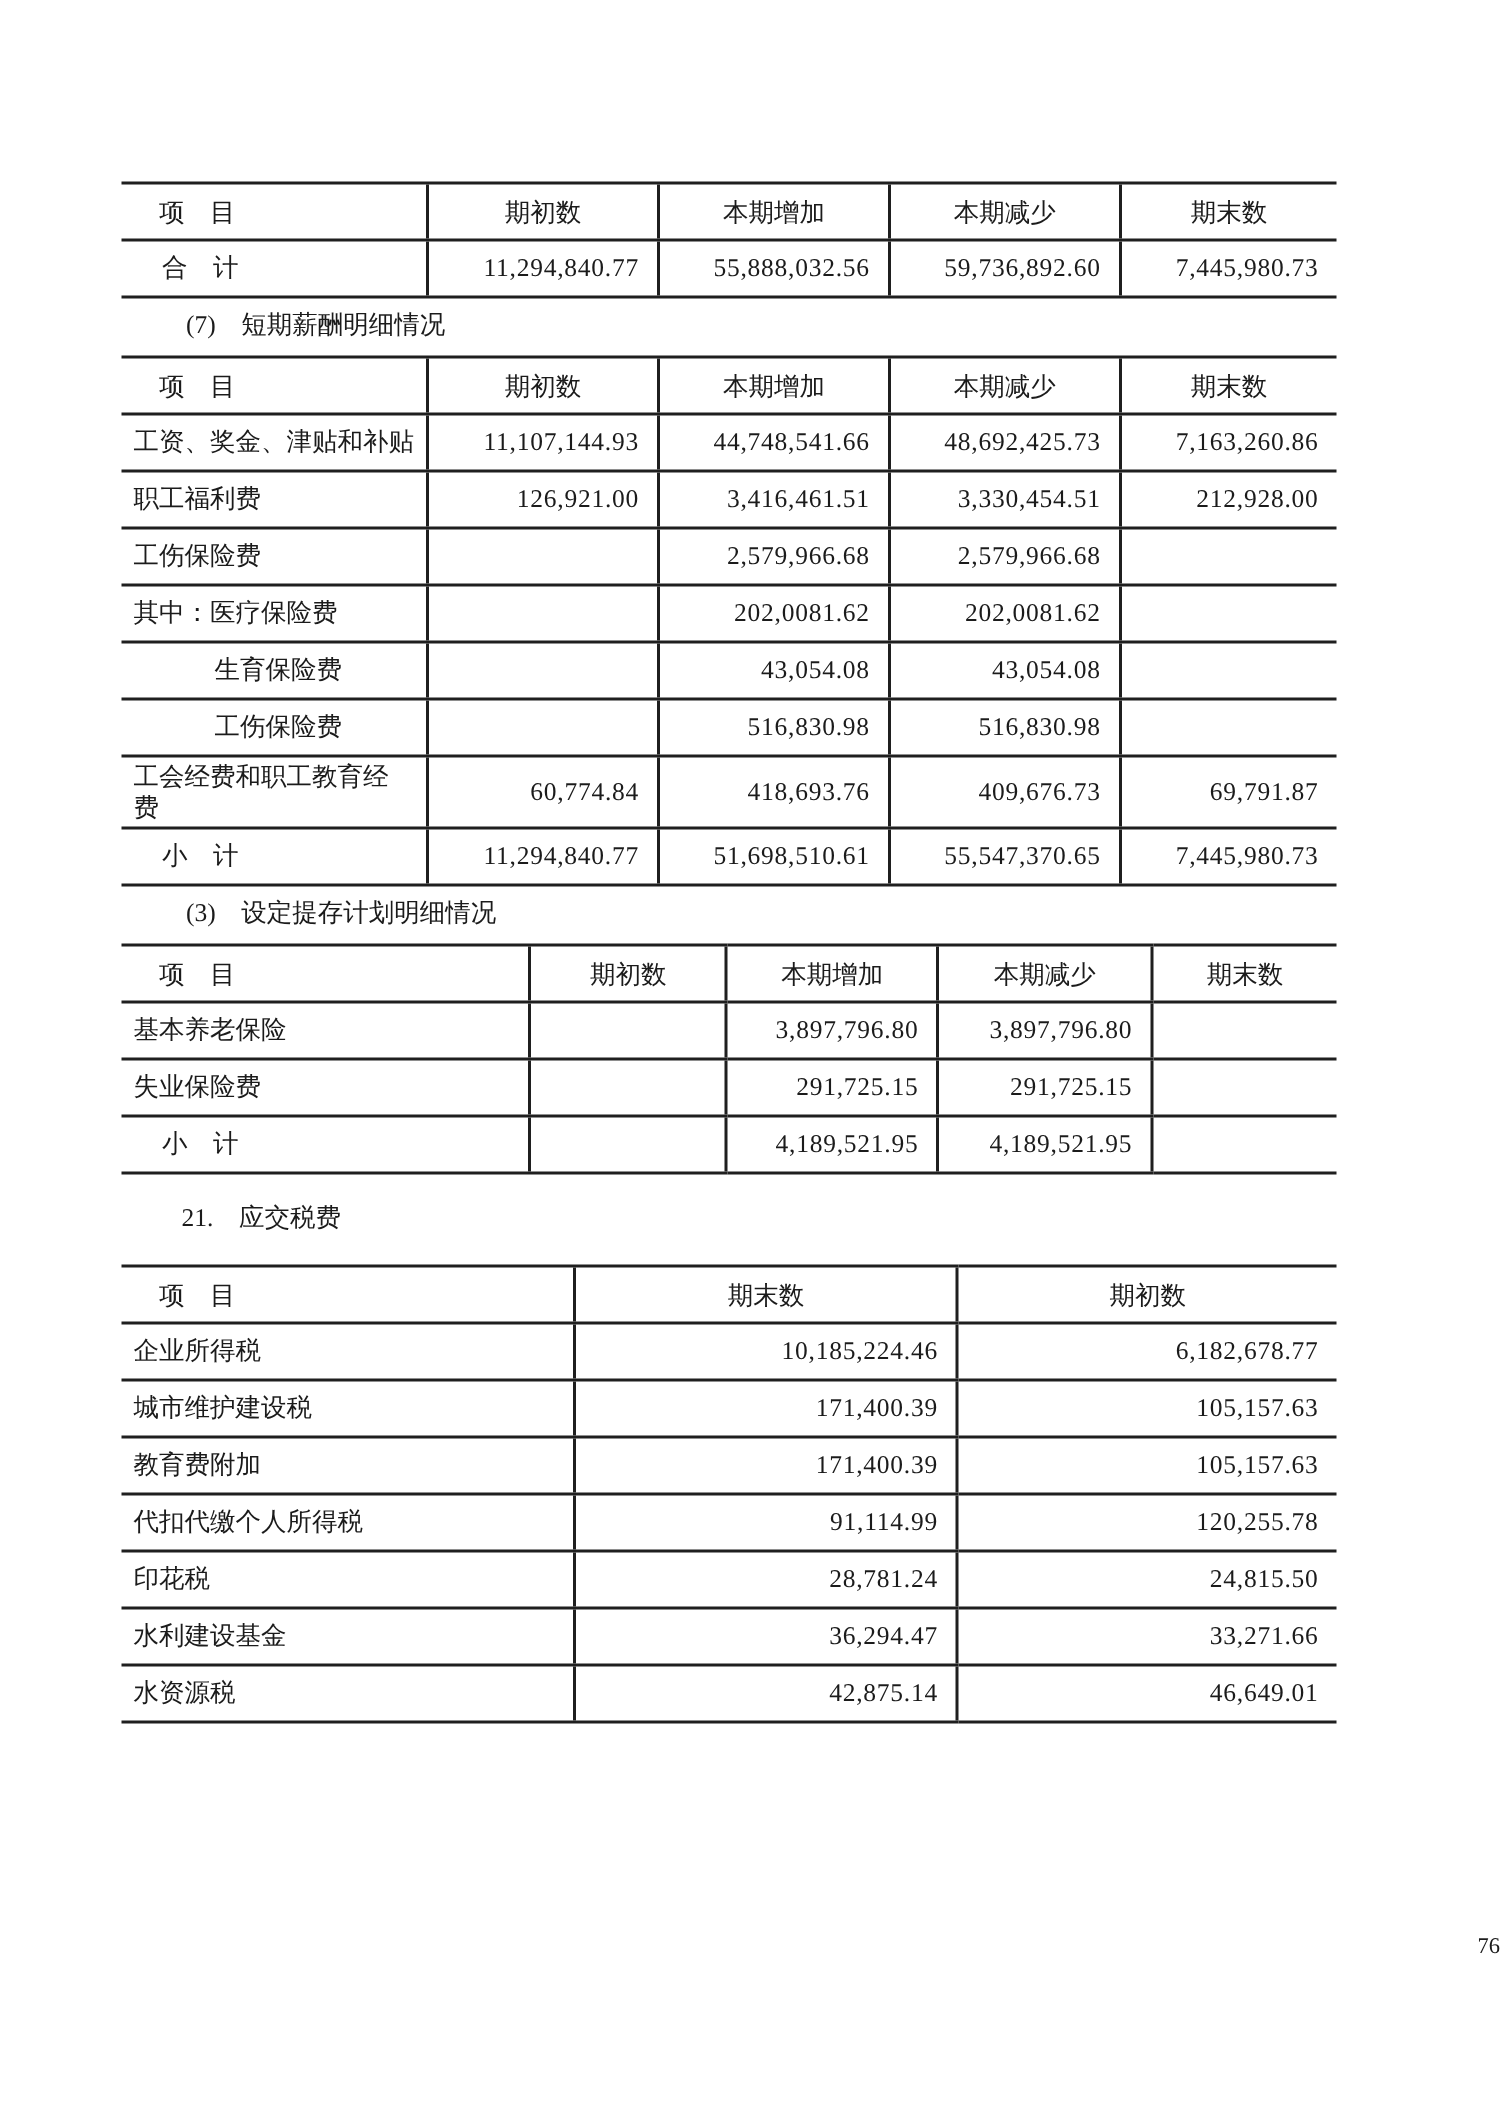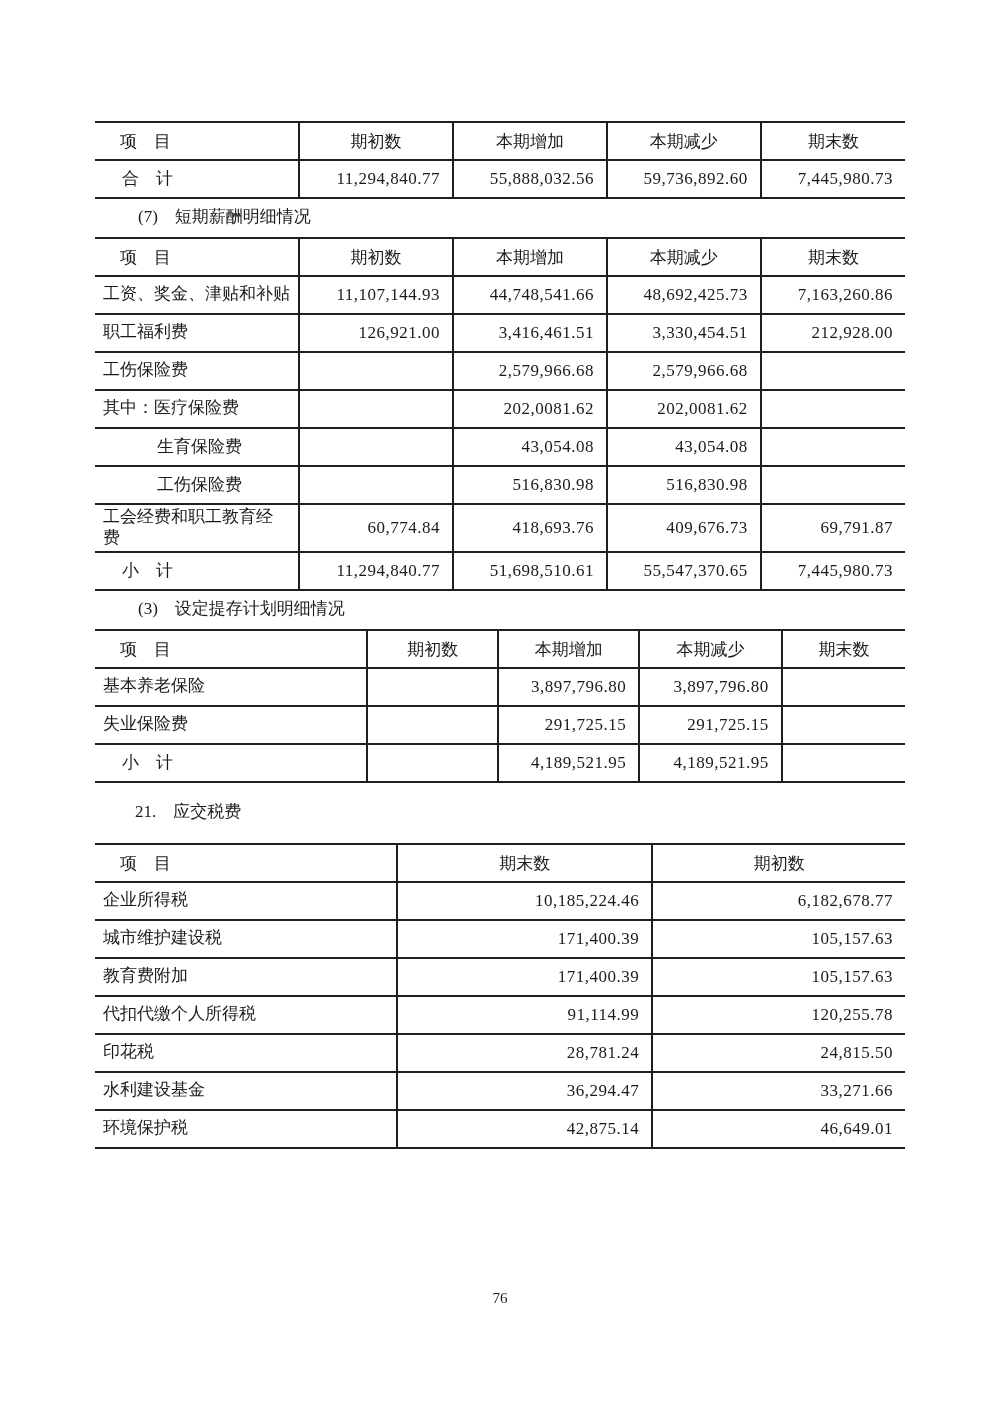--- a/index.html
+++ b/index.html
@@ -6,21 +6,21 @@
   body {
     width: 1000px; height: 1414px;
     position: relative;
     background: #ffffff;
     color: #1b1b1b;
     font-family: "Liberation Serif", "DejaVu Serif", serif;
     overflow: hidden;
   }
   .content {
     position: absolute;
-    left: 95px; top: 121px;
+    left: 81px; top: 121px;
     width: 810px;
   }
   table.fin {
     width: 100%;
     border-collapse: collapse;
     table-layout: fixed;
     font-size: 17px;
   }
   table.fin th, table.fin td {
     border-top: 2px solid #1f1f1f;
@@ -31,21 +31,21 @@
     padding: 0;
     overflow: hidden;
   }
   
   table.fin th + th, table.fin td + td { border-left: 2px solid #1f1f1f; }
 
   table.fin th.label-h { text-align: left; padding-left: 25px; }
   table.fin th.num-h   { text-align: center; }
   table.fin td.label   { text-align: left; line-height: 1.25; }
   table.fin td.num     { text-align: right; padding-right: 12px; letter-spacing: 0.5px; }
-  td.label.indent0 { padding-left: 8px; font-family: Liberation Mono, monospace; }
+  td.label.indent0 { padding-left: 8px; }
   td.label.indent1 { padding-left: 27px; font-family: Liberation Serif, serif; }
   td.label.indent2 { padding-left: 62px; }
   tr.multiline td { height: 46px; }
   tr.multiline td.label span { display: inline-block; max-width: 182px; }
 
   .caption {
     font-size: 17px;
     line-height: 22px;
     margin: 7px 0 9px 0;
     padding-left: 43px;
@@ -53,21 +53,21 @@
   .heading21 {
     font-size: 17px;
     line-height: 22px;
     margin: 18px 0 20px 0;
     padding-left: 40px;
   }
   .pageno {
     position: absolute;
     top: 1290px; left: 0;
     width: 100%;
-    text-align: center;
+    text-align: right;
     font-size: 15px;
     font-family: Liberation Serif, serif;
   }
 </style>
 </head>
 <body>
 
 <div class="content">
 
   <table class="fin">
@@ -261,21 +261,21 @@
           <td class="label indent0"><span>印花税</span></td>
           <td class="num">28,781.24</td>
           <td class="num">24,815.50</td>
         </tr>
         <tr>
           <td class="label indent0"><span>水利建设基金</span></td>
           <td class="num">36,294.47</td>
           <td class="num">33,271.66</td>
         </tr>
         <tr>
-          <td class="label indent0"><span>环境保护税</span></td>
+          <td class="label indent0"><span>水资源税</span></td>
           <td class="num">42,875.14</td>
           <td class="num">46,649.01</td>
         </tr>
       </tbody>
   </table>
 
 </div>
 
 <div class="pageno">76</div>
 

